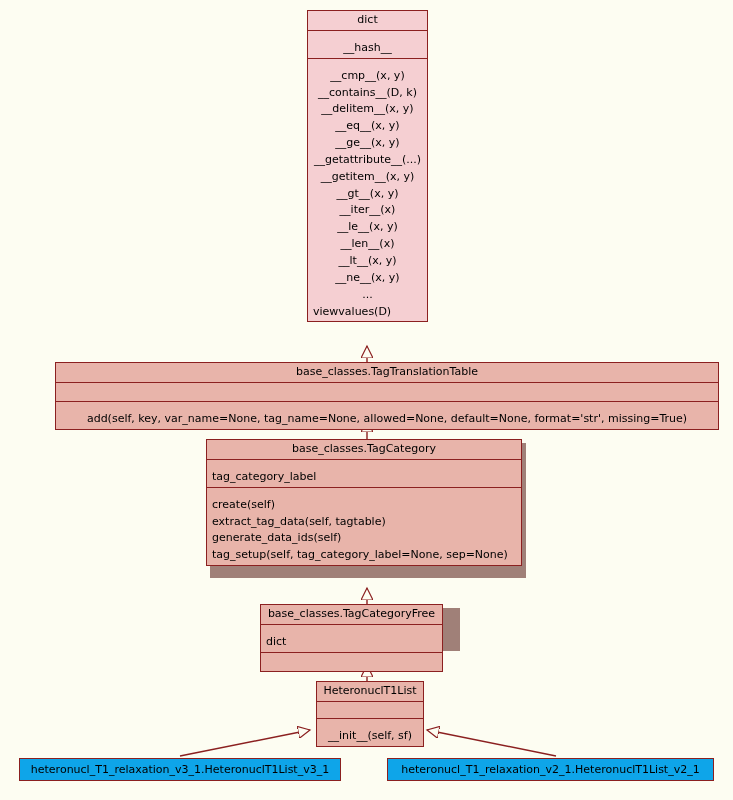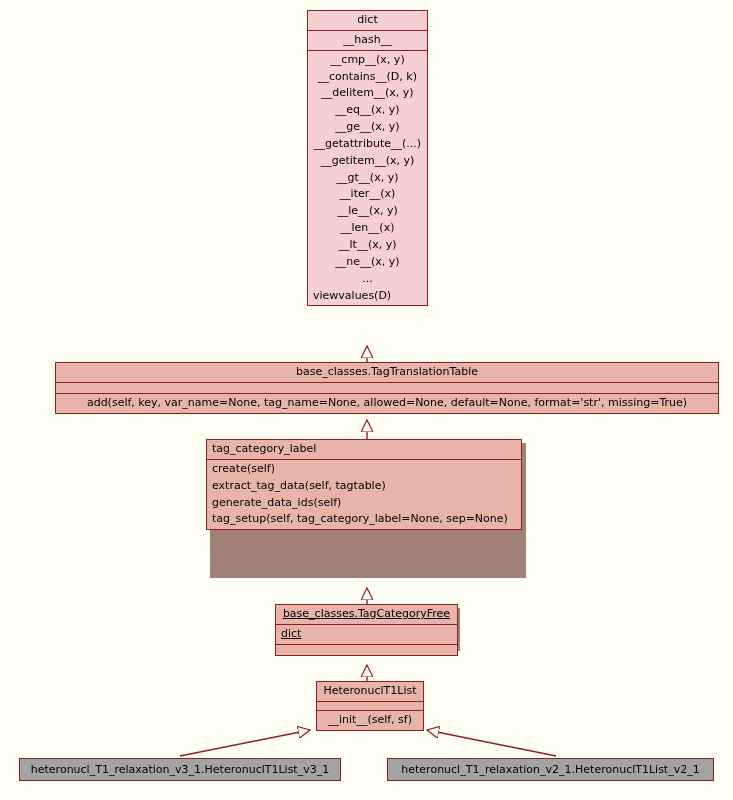--- a/index.html
+++ b/index.html
@@ -35,37 +35,38 @@
     text-align: center;
     font-weight: normal;
     padding: 2px 4px 2px 4px;
     border-bottom: 1px solid #8b2020;
     white-space: nowrap;
     overflow: hidden;
   }
   .compartment {
     border-bottom: 1px solid #8b2020;
     padding: 1px 0;
+    margin-top: 8px;
   }
   .compartment:last-child { border-bottom: none; }
   .row {
     padding: 1px 5px;
     white-space: nowrap;
     overflow: hidden;
   }
   .row.center { text-align: center; }
   .shadow {
     position: absolute;
     background: #a08078;
   }
   .leaf {
     position: absolute;
     box-sizing: border-box;
     border: 1px solid #8b2020;
-    background: #a3a3a3;
+    background: #0ea5e9;
     font-size: 11px;
     text-align: center;
     padding: 4px 6px;
     white-space: nowrap;
   }
   svg.edges {
     position: absolute;
     left: 0; top: 0;
     width: 733px;
     height: 800px;
@@ -125,33 +126,34 @@
   <div class="node salmon" style="left:55px; top:362px; width:664px;">
     <div class="node-title">base_classes.TagTranslationTable</div>
     <div class="compartment" style="height:8px;"></div>
     <div class="compartment">
       <div class="row center">add(self, key, var_name=None, tag_name=None, allowed=None, default=None, format='str', missing=True)</div>
     </div>
   </div>
 
   <div class="shadow" style="left:210px; top:443px; width:316px; height:135px;"></div>
   <div class="node salmon" style="left:206px; top:439px; width:316px;">
+    <div class="node-title">base_classes.TagCategory</div>
     <div class="compartment">
       <div class="row">tag_category_label</div>
     </div>
     <div class="compartment">
       <div class="row">create(self)</div>
       <div class="row">extract_tag_data(self, tagtable)</div>
       <div class="row">generate_data_ids(self)</div>
       <div class="row">tag_setup(self, tag_category_label=None, sep=None)</div>
     </div>
   </div>
 
   <div class="shadow" style="left:277px; top:608px; width:183px; height:43px;"></div>
-  <div class="node salmon" style="left:275px; top:604px; width:183px;text-decoration:underline;">
+  <div class="node salmon" style="left:260px; top:604px; width:183px;">
     <div class="node-title">base_classes.TagCategoryFree</div>
     <div class="compartment">
       <div class="row">dict</div>
     </div>
     <div class="compartment" style="height:8px;"></div>
   </div>
 
   <div class="shadow" style="left:320px; top:685px; width:100px; height:44px;"></div>
   <div class="node salmon" style="left:316px; top:681px; width:108px;">
     <div class="node-title">HeteronuclT1List</div>

